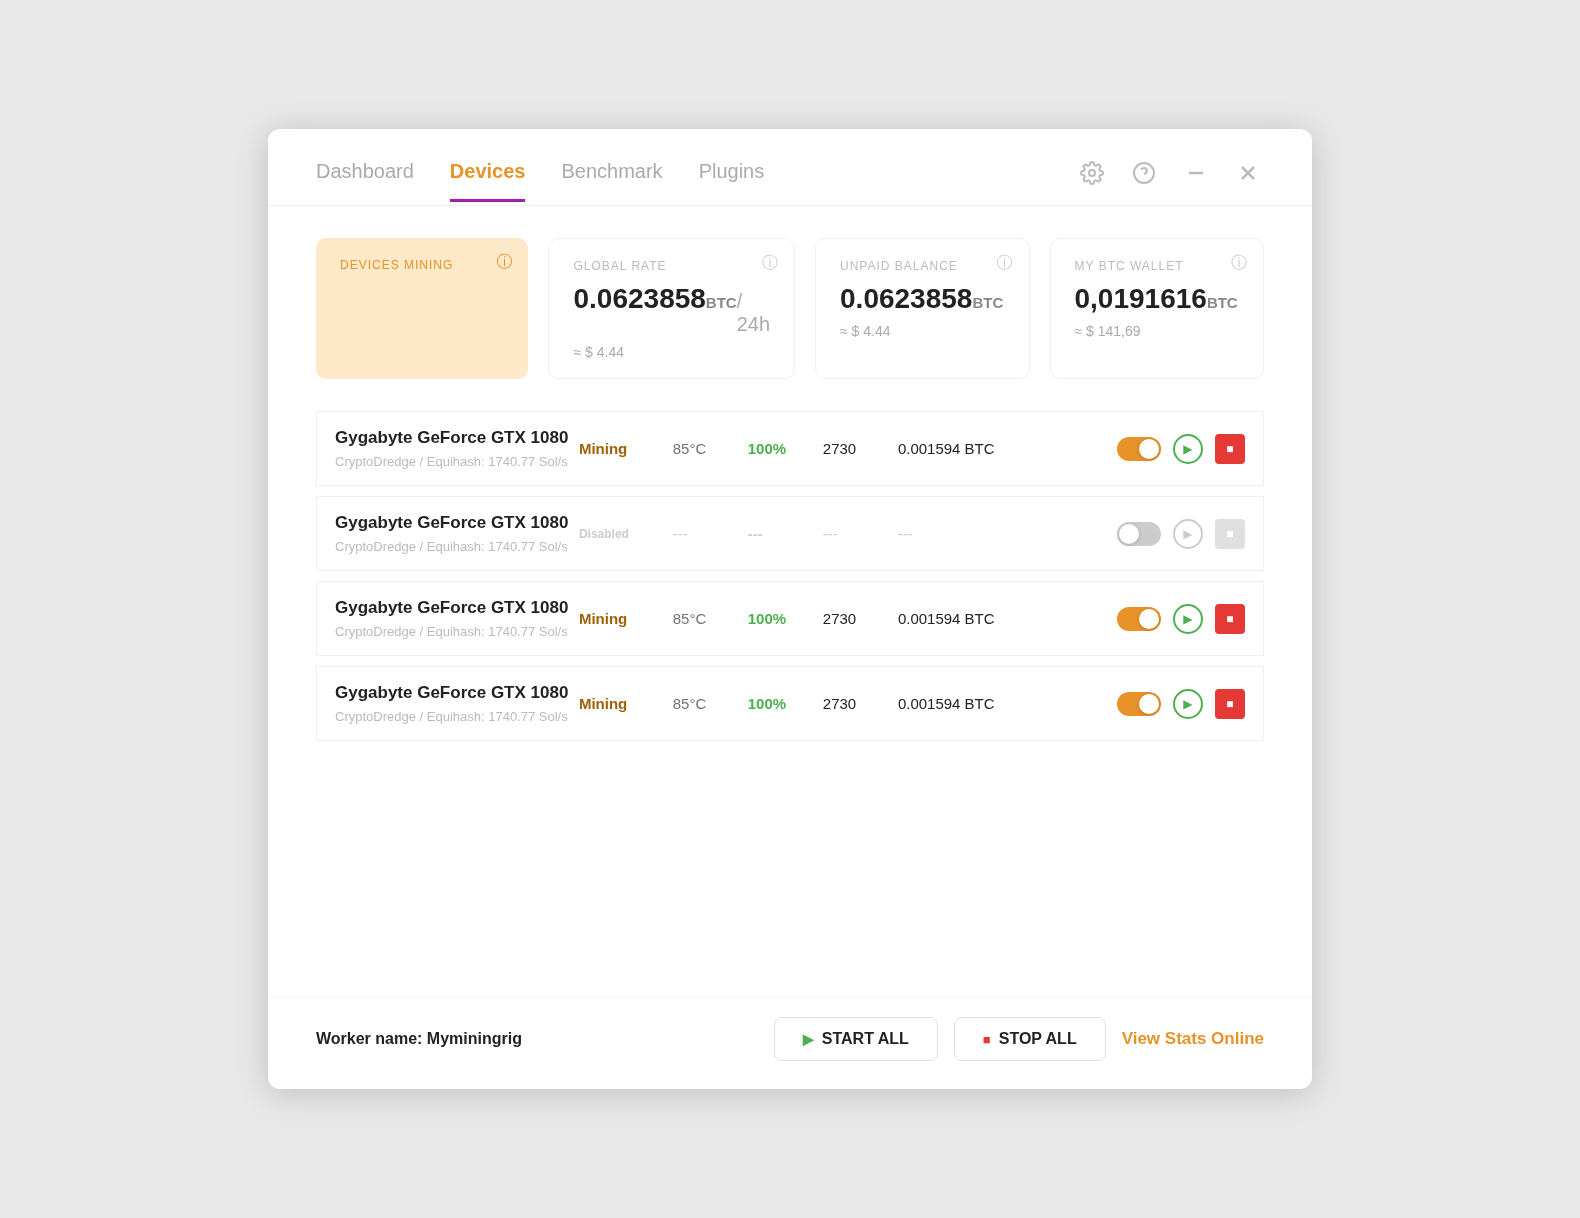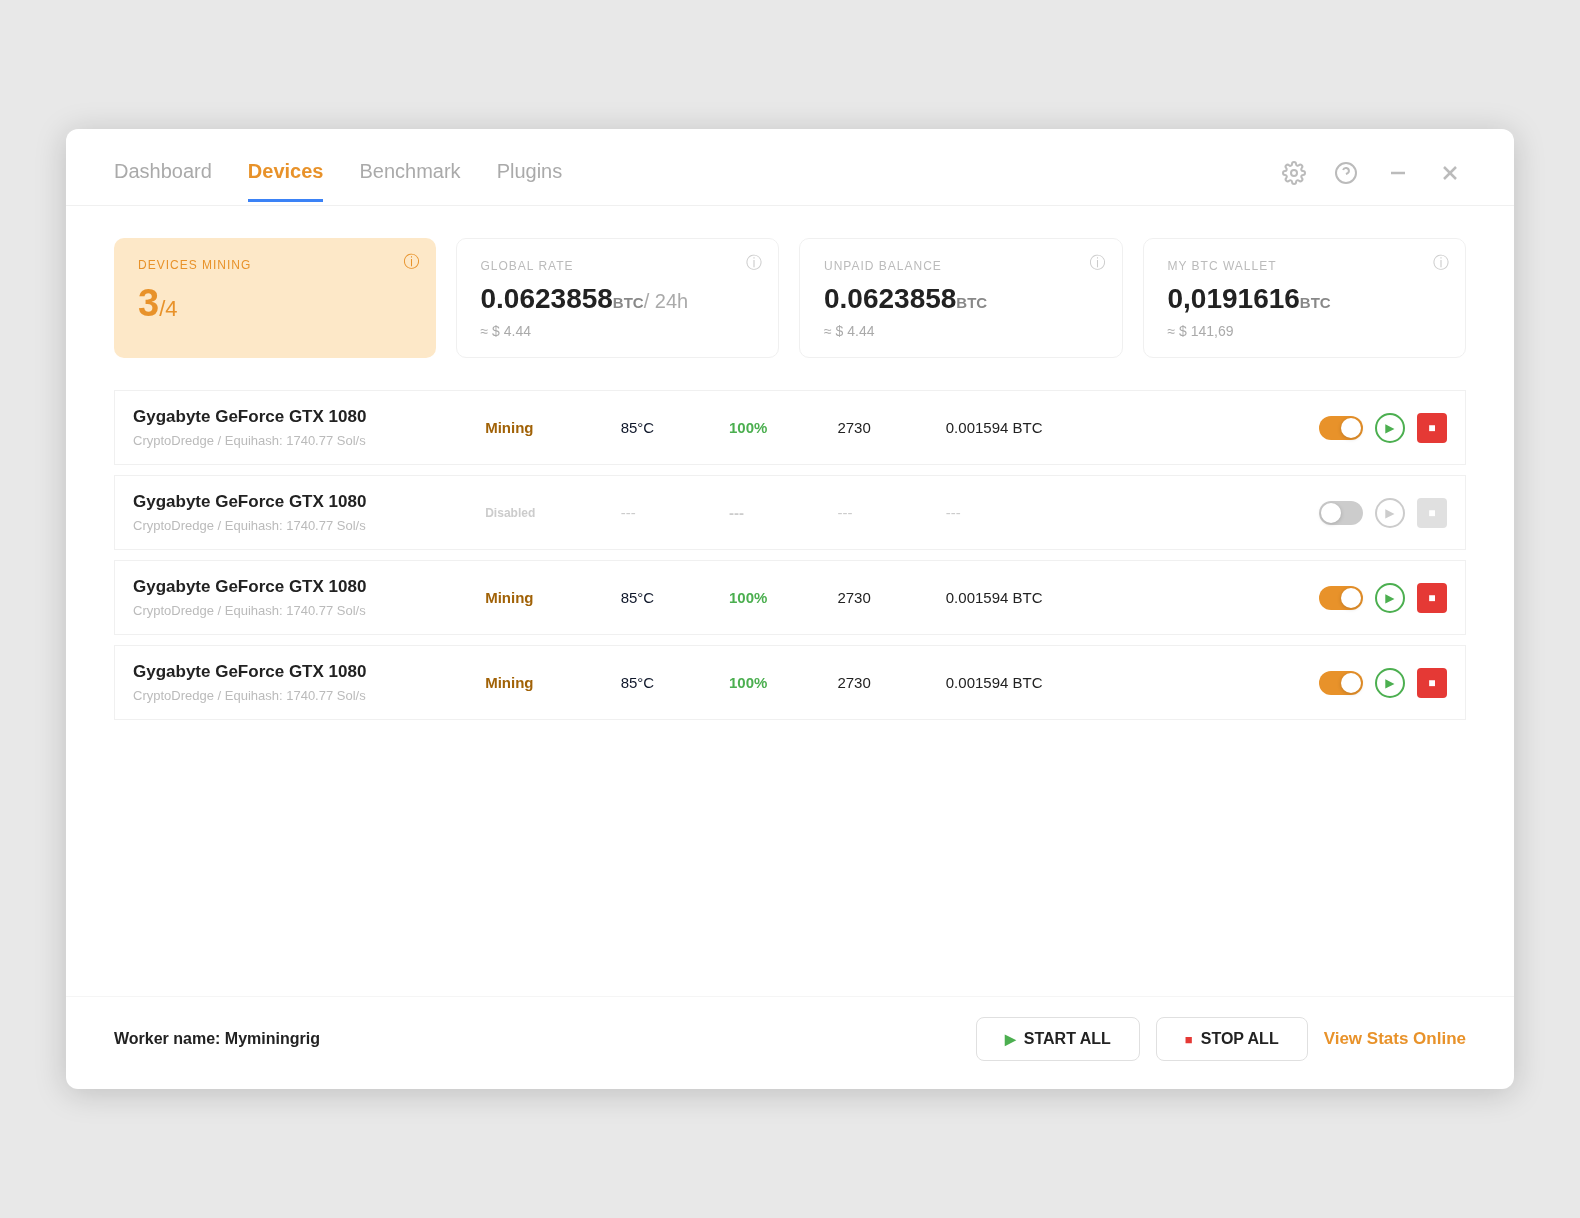--- a/index.html
+++ b/index.html
@@ -8,21 +8,21 @@
       font-family: 'Segoe UI', Arial, sans-serif;
       display: flex;
       justify-content: center;
       align-items: center;
       min-height: 100vh;
     }
     .window {
       background: #fff;
       border-radius: 12px;
       box-shadow: 0 4px 32px rgba(0,0,0,0.18);
-      width: 1448px;
+      width: 1044px;
       min-height: 960px;
       display: flex;
       flex-direction: column;
       overflow: hidden;
       padding: 0;
     }
     
     .nav-bar {
       display: flex;
       align-items: center;
@@ -39,21 +39,21 @@
       font-size: 20px;
       color: #aaa;
       padding-bottom: 16px;
       cursor: pointer;
       border-bottom: 3px solid transparent;
       font-weight: 400;
       transition: color 0.2s;
     }
     .nav-tab.active {
       color: #e8922a;
-      border-bottom: 3px solid #3b82f6;
+      border-bottom: 3px solid #a21caf;
       font-weight: 600;
     }
     .nav-icons {
       display: flex;
       gap: 20px;
       align-items: center;
       padding-bottom: 16px;
     }
     .nav-icon-btn {
       width: 32px; height: 32px;
@@ -219,21 +219,21 @@
     .status-mining {
       color: #a16207;
       font-weight: 700;
       font-size: 15px;
     }
     .status-disabled {
       color: #ccc;
       font-weight: 600;
       font-size: 12px;
     }
-    .temp-val { font-size: 15px; color: #0f172a; font-weight: 500; }
+    .temp-val { font-size: 15px; color: #737373; font-weight: 500; }
     .load-val { font-size: 15px; color: #4caf50; font-weight: 600; }
     .load-val.dim { color: #ccc; }
     .rpm-val { font-size: 15px; color: #222; }
     .rpm-val.dim { color: #ccc; }
     .profit-val { font-size: 15px; color: #222; font-weight: 500; }
     .profit-val.dim { color: #ccc; }
     .temp-val.dim { color: #ccc; }
 
     .row-controls {
       display: flex;
@@ -368,23 +368,20 @@
     </div>
   </div>
 
   <div class="content">
 
     <div class="stats-row">
 
       <div class="stat-card highlight">
         <span class="info-icon">ⓘ</span>
         <div class="stat-label">DEVICES MINING</div>
-        <div class="devices-count">
-          <span>3</span><span class="denom">/4</span>
-        </div>
       </div>
 
       <div class="stat-card">
         <span class="info-icon">ⓘ</span>
         <div class="stat-label">GLOBAL RATE</div>
         <div class="stat-value">
           <span style="font-size:28px;font-weight:800;color:#222;">0.0623858</span>
           <span class="unit">BTC</span>
           <span class="slash">/ 24h</span>
         </div>

